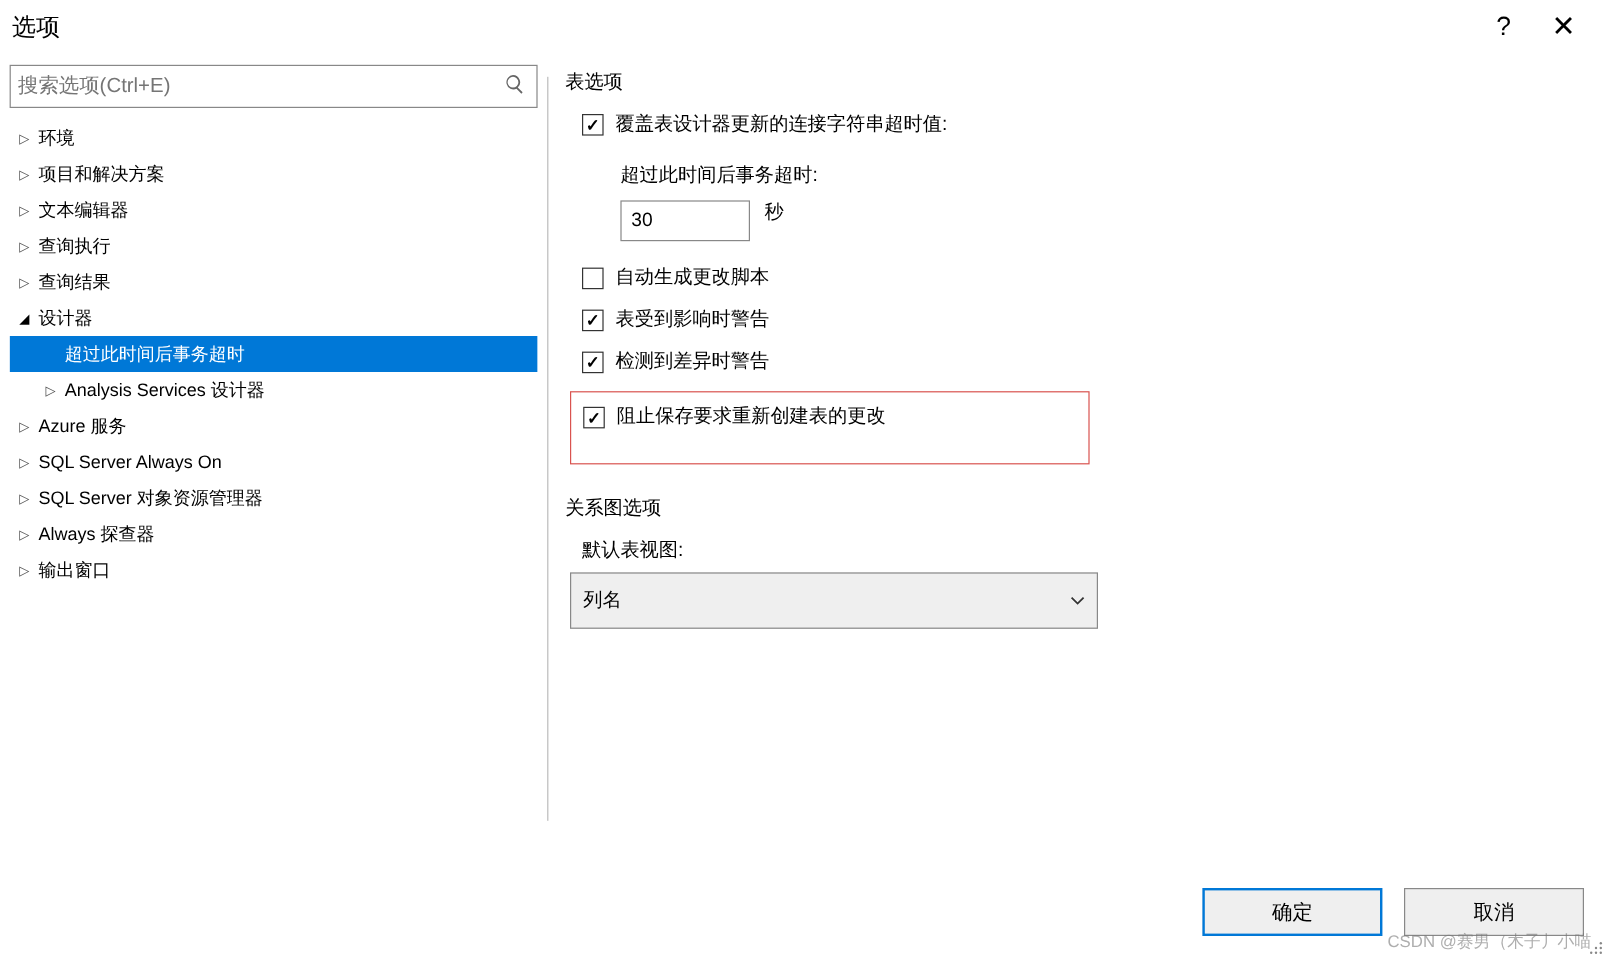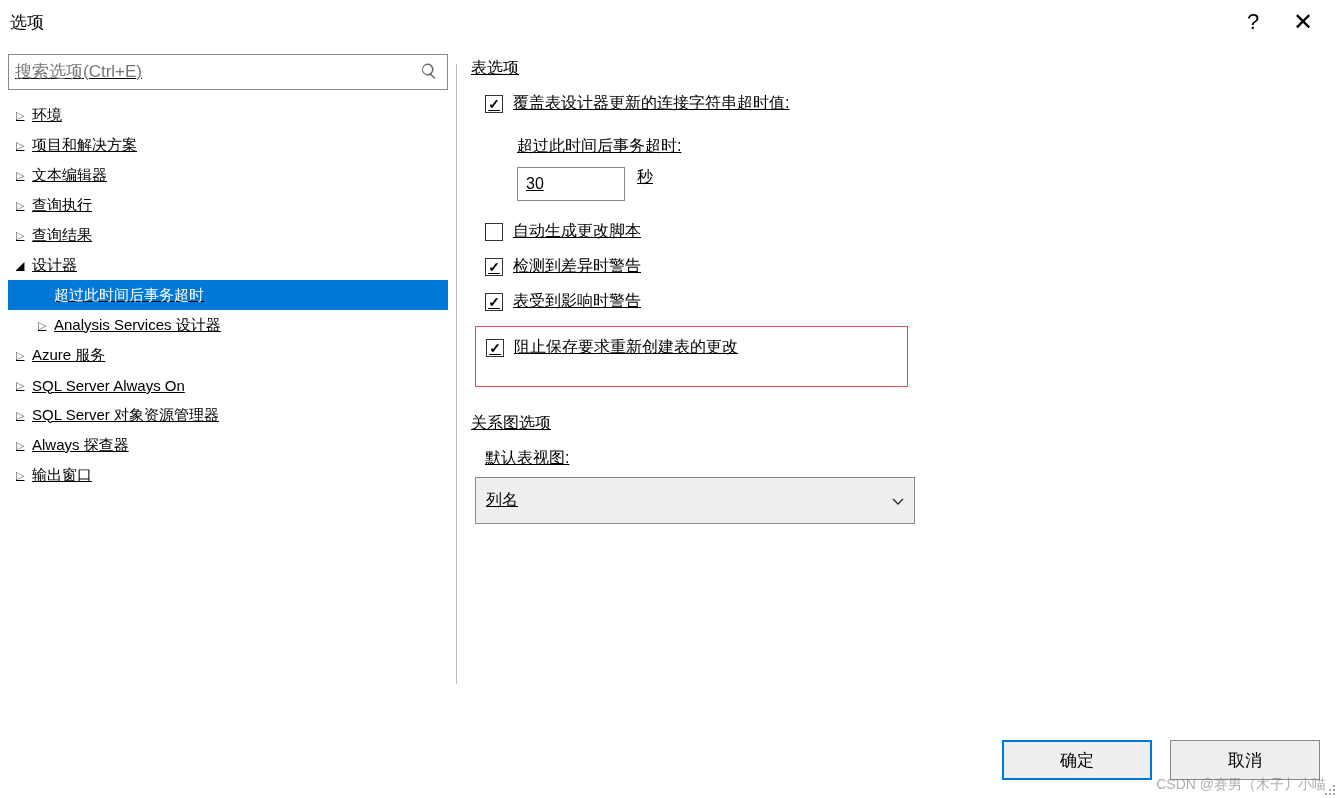--- a/index.html
+++ b/index.html
@@ -12,31 +12,30 @@
       height: 798px;
       position: relative;
       overflow: hidden;
     }
     .titlebar {
       display: flex;
       align-items: center;
       height: 44px;
       padding: 0 10px;
     }
-    .titlebar .title { font-size: 17px; flex: 1; }
+    .titlebar .title { font-size: 20px; flex: 1; }
     .titlebar .help-icon, .titlebar .close-icon {
       width: 50px; text-align: center; font-size: 22px; cursor: pointer;
       font-family: Arial, sans-serif;
     }
     .titlebar .close-icon { font-size: 24px; font-weight: 300; }
     .main {
       display: flex;
       padding: 10px 0 0 8px;
       height: 660px;
-      text-decoration: underline;
     }
     .left {
       width: 440px;
       display: flex;
       flex-direction: column;
     }
     .search-wrap {
       border: 1px solid #888;
       display: flex;
       align-items: center;
@@ -248,26 +247,26 @@
     </div>
 
     <div class="check-row tighter">
       <span class="checkbox"></span>
       <span class="check-label">自动生成更改脚本</span>
     </div>
 
 
     <div class="check-row tighter">
       <span class="checkbox checked"></span>
-      <span class="check-label">检测到差异时警告</span>
+      <span class="check-label">表受到影响时警告</span>
     </div>
 
     <div class="check-row tighter">
       <span class="checkbox checked"></span>
-      <span class="check-label">表受到影响时警告</span>
+      <span class="check-label">检测到差异时警告</span>
     </div>
 
     <div class="highlight-box">
       <div class="check-row">
         <span class="checkbox checked"></span>
         <span class="check-label">阻止保存要求重新创建表的更改</span>
       </div>
     </div>
 
     <div class="group2">

